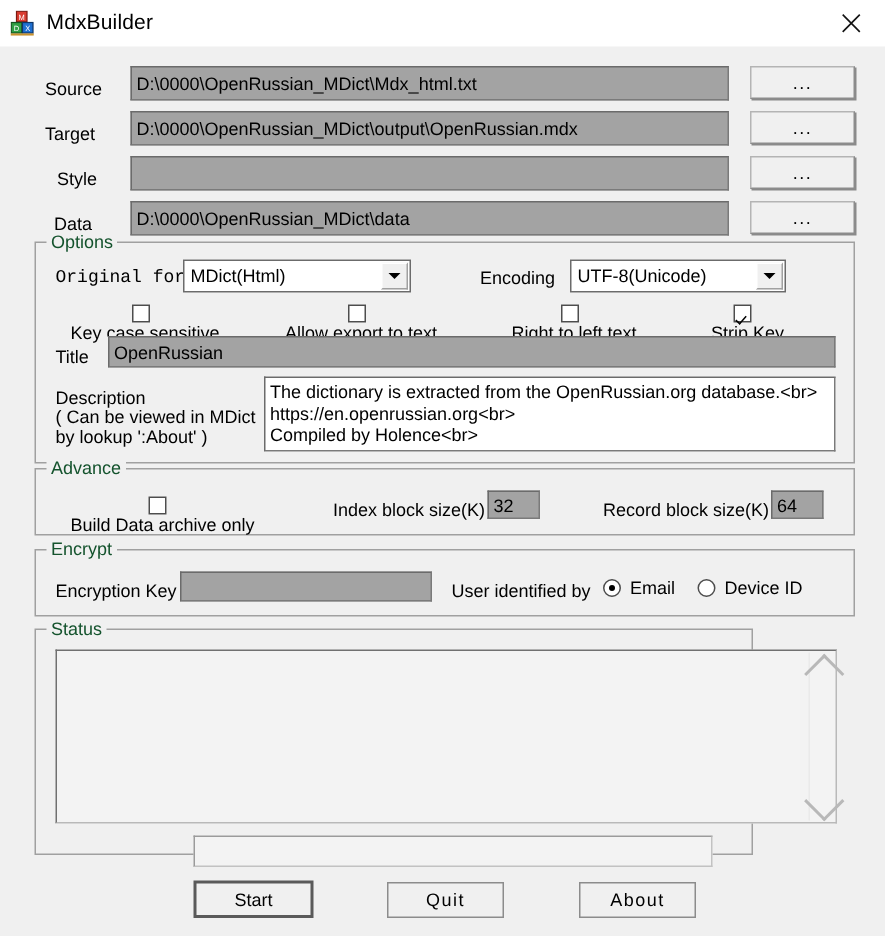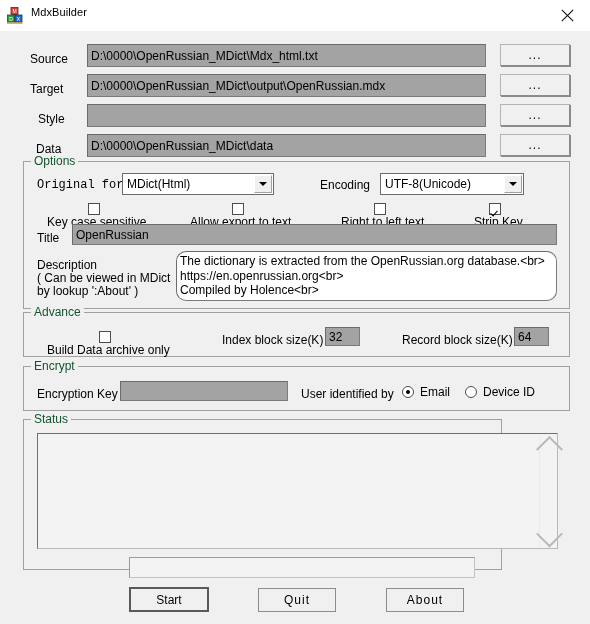--- a/index.html
+++ b/index.html
@@ -32,21 +32,21 @@
     border-bottom: 1px solid #ffffff;
   }
   .title-icon {
     position: absolute;
     left: 7px; top: 7px;
     width: 17px; height: 17px;
   }
   .title-text {
     position: absolute;
     left: 31px; top: 6px;
-    font-size: 11px;
+    font-size: 14px;
     color: #000000;
     letter-spacing: 0.1px;
     text-align: center;
   }
   .close-btn {
     position: absolute;
     right: 0; top: 0;
     width: 46px; height: 30px;
     display: flex;
     align-items: center;
@@ -367,21 +367,21 @@
         <span class="cb-lbl">Strip Key</span>
       </div>
 
       <div class="lbl" style="left:13px; top:69px;">Title</div>
       <input class="tbox" style="left: 48px; top: 62px; width: 485px; height: 21px;" value="OpenRussian">
 
       <div class="lbl" style="left:13px; top:96px;">Description</div>
       <div class="lbl" style="left:13px; top:109px;">( Can be viewed in MDict</div>
       <div class="lbl" style="left:13px; top:122px;">by lookup ':About' )</div>
 
-      <div class="area" style="left:152px; top:89px; width:381px; height:50px;border-radius:10px;">The dictionary is extracted from the OpenRussian.org database.&lt;br&gt;
+      <div class="area" style="left:152px; top:89px; width:381px; height:50px;">The dictionary is extracted from the OpenRussian.org database.&lt;br&gt;
 https://en.openrussian.org&lt;br&gt;
 Compiled by Holence&lt;br&gt;</div>
     </div>
 
     <div class="group" style="left:23px; top:281px; width:547px; height:45px;">
       <div class="group-title">Advance</div>
 
       <div class="cb-wrap" style="left:17px; top:18px;">
         <span class="cb"></span>
         <span class="cb-lbl">Build Data archive only</span>

